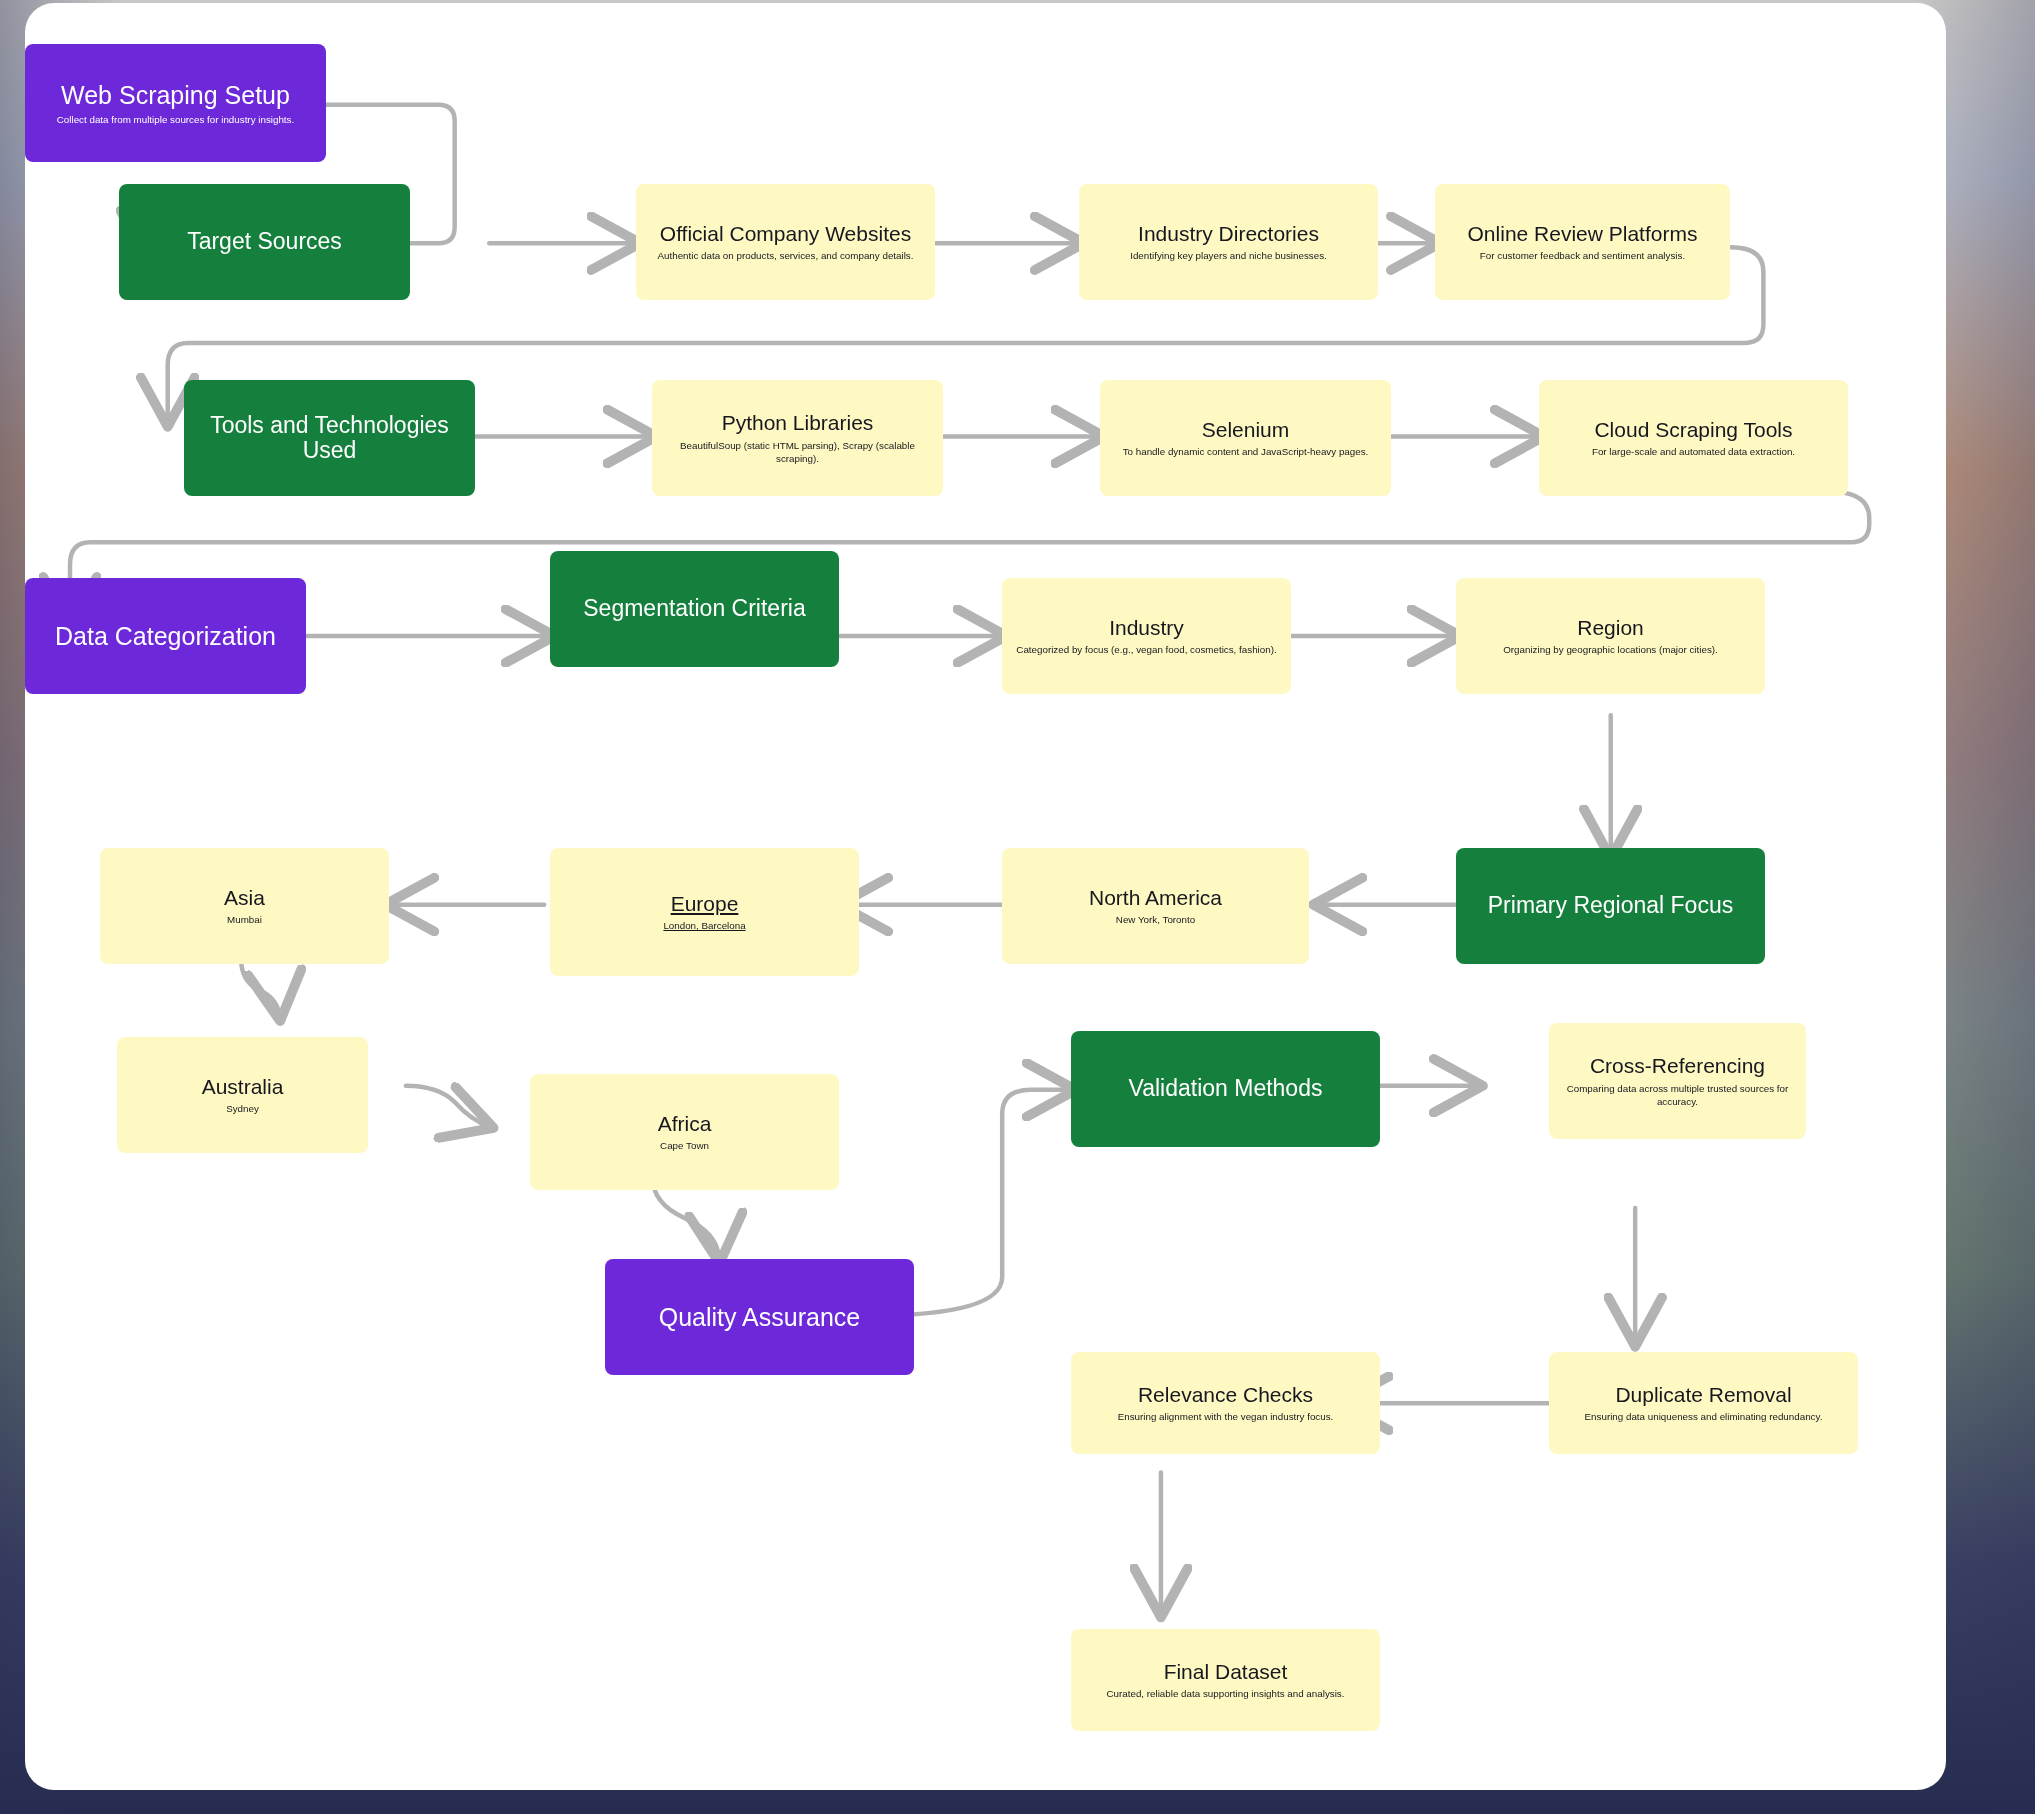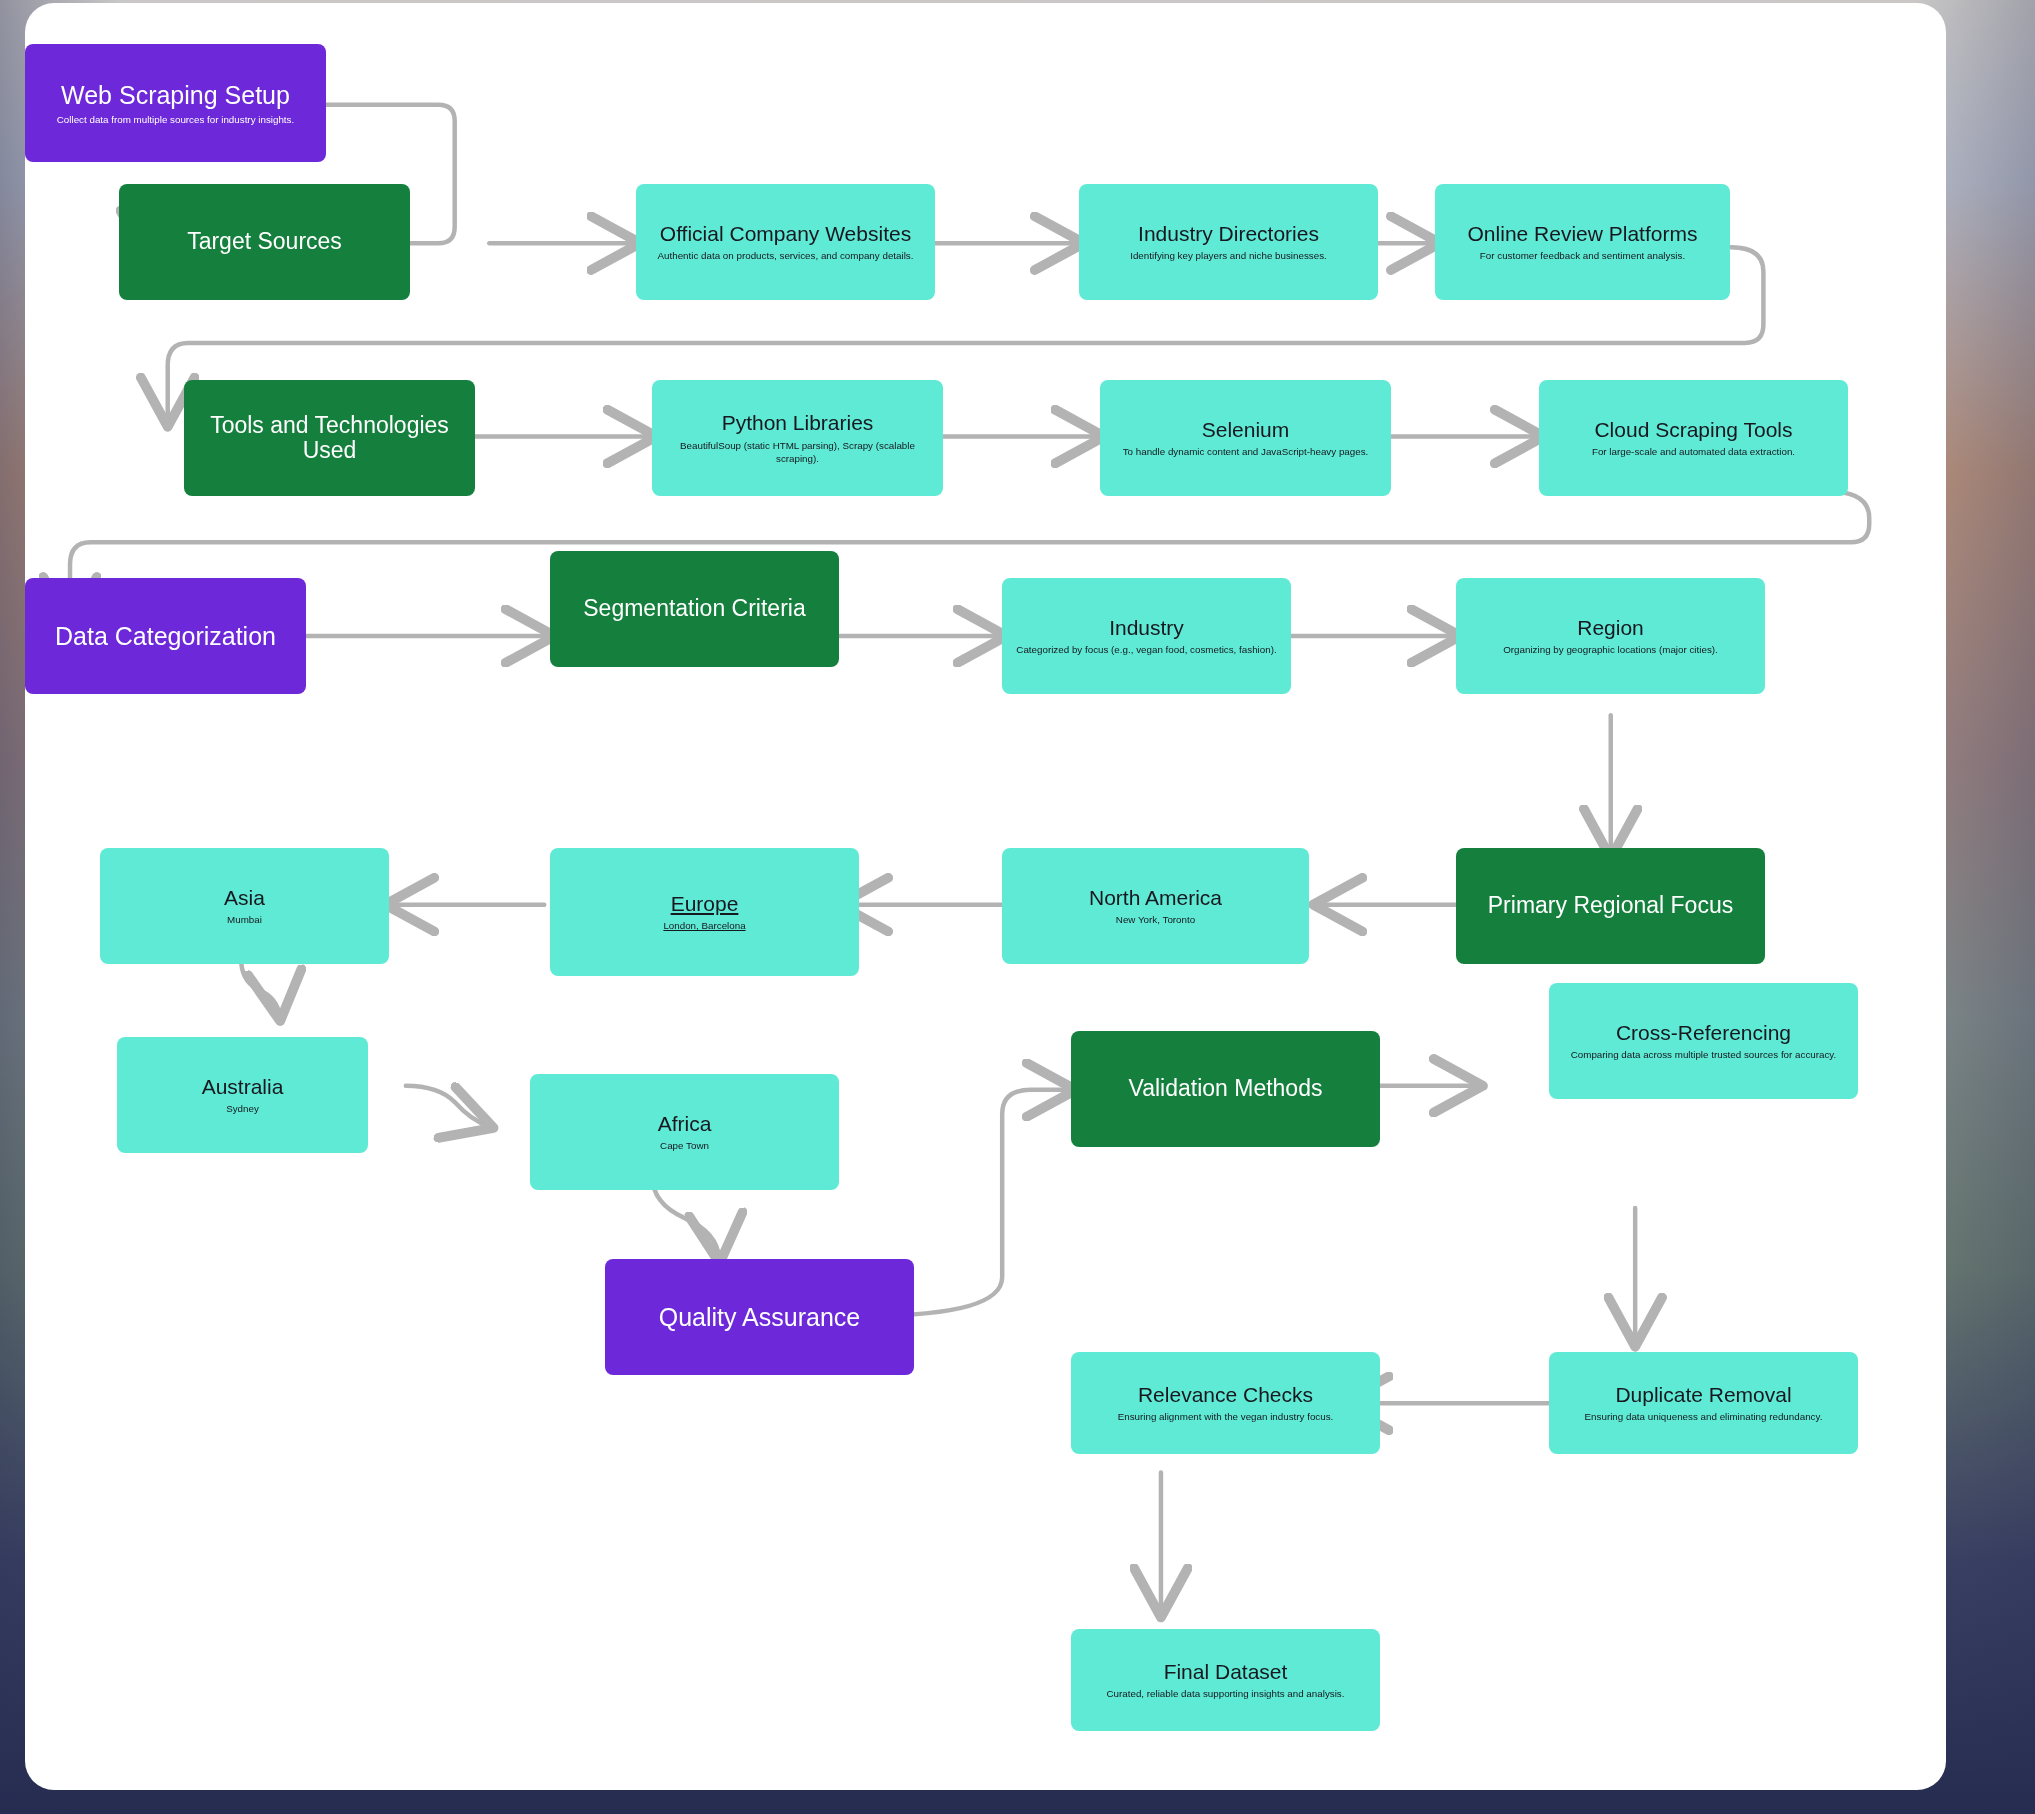--- a/index.html
+++ b/index.html
@@ -38,21 +38,21 @@
     display:flex;flex-direction:column;
     align-items:center;justify-content:center;
     text-align:center;
     padding:4.1px 7.3px;
   }
   .node .ttl{font-weight:400;line-height:1.12;}
   .node .sub{line-height:1.35;margin-top:4.1px;text-align:center;}
 
   .dark{background:#6d28d9;color:#ffffff;}
   .blue{background:#15803d;color:#ffffff;}
-  .lilac{background:#5eead4;color:#17171f;}
+  .lilac{background:#fef9c3;color:#17171f;}
 
   
   .t-xl .ttl{font-size:25px;}
   .t-lg .ttl{font-size:23px;}
   .t-md .ttl{font-size:21px;}
   .s-sm .sub{font-size:9.8px;}
 </style>
 </head>
 <body>
 
@@ -218,21 +218,21 @@
   <div class="node dark t-xl nosub" style="left:580px;top:1256px;width:309px;height:116px;">
     <div class="ttl">Quality Assurance</div>
 
   </div>
 
   <div class="node blue t-lg nosub" style="left:1046px;top:1028px;width:309px;height:116px;">
     <div class="ttl">Validation Methods</div>
 
   </div>
 
-  <div class="node lilac t-md s-sm" style="left:1524px;top:980px;width:309px;height:116px;">
+  <div class="node lilac t-md s-sm" style="left:1524px;top:1020px;width:257px;height:116px;">
     <div class="ttl">Cross-Referencing</div>
     <div class="sub">Comparing data across multiple trusted sources for accuracy.</div>
   </div>
 
   <div class="node lilac t-md s-sm" style="left:1046px;top:1349px;width:309px;height:102px;">
     <div class="ttl">Relevance Checks</div>
     <div class="sub">Ensuring alignment with the vegan industry focus.</div>
   </div>
 
   <div class="node lilac t-md s-sm" style="left:1524px;top:1349px;width:309px;height:102px;">

